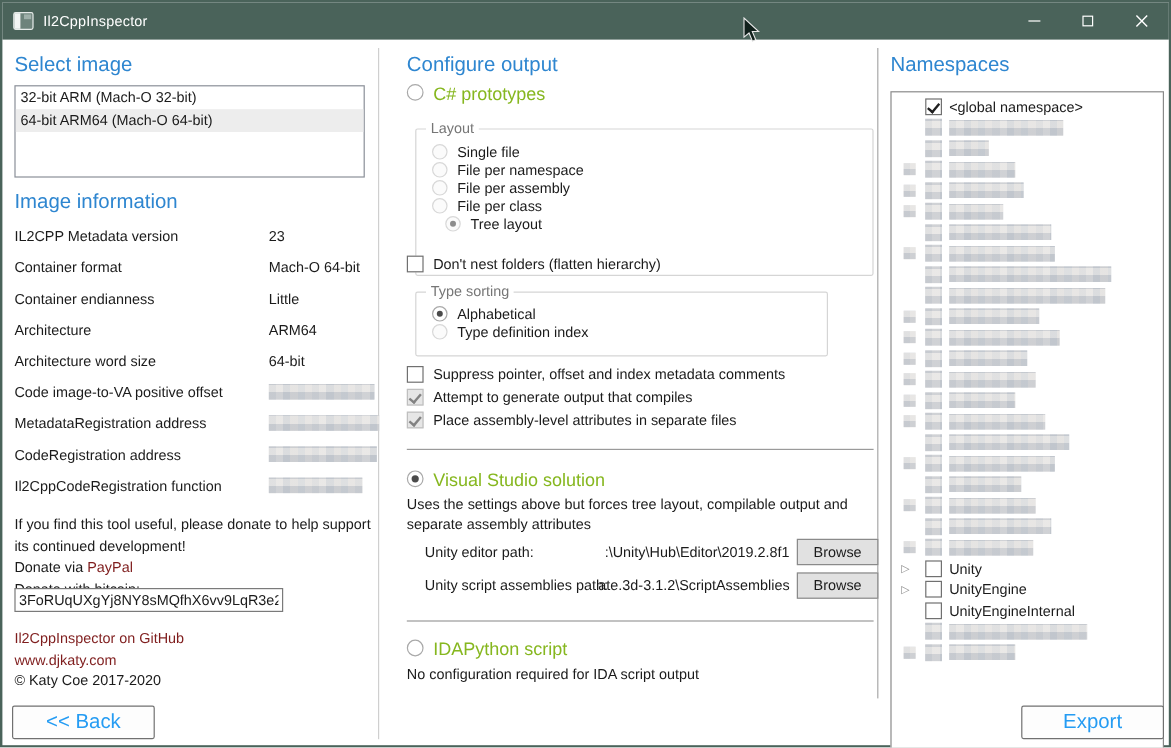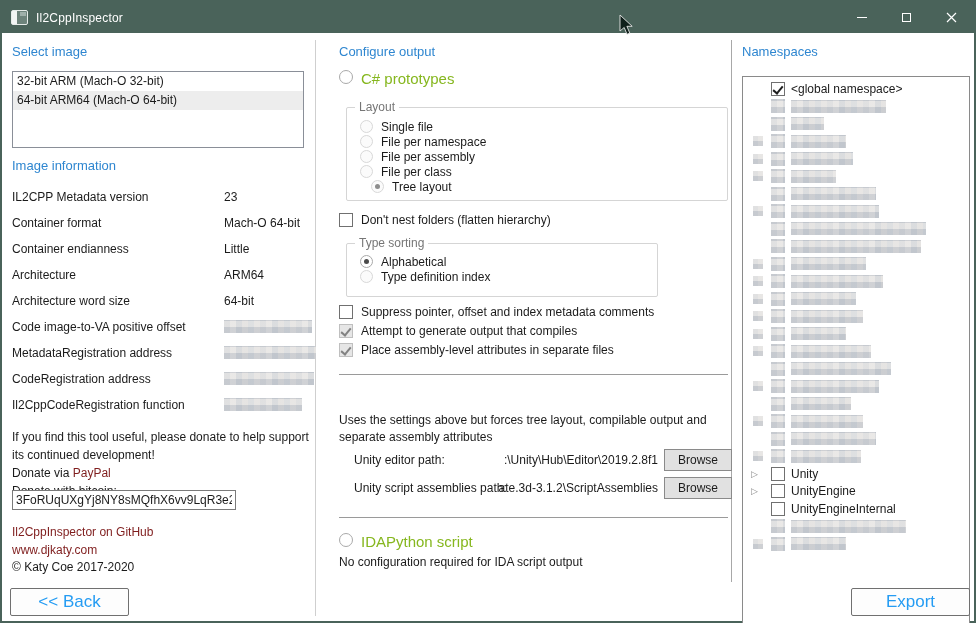--- a/index.html
+++ b/index.html
@@ -10,21 +10,21 @@
   .titlebar{position:absolute;left:0;top:0;right:0;height:31px;background:#4a635a;display:flex;align-items:center;color:#fff;}
   .app-icon{width:15px;height:13px;border:1px solid #e6ebe9;border-radius:2px;margin:0 8px 0 9px;position:relative;background:#6d837b;}
   .app-icon::before{content:"";position:absolute;left:0;top:0;bottom:0;width:5px;background:#f2f5f4;}
   .app-icon::after{content:"";position:absolute;right:1px;top:1px;width:6px;height:4px;background:#9fb0aa;}
   .title-text{font-size:12px;letter-spacing:.2px;}
   .win-controls{margin-left:auto;display:flex;height:31px;}
   .win-btn{width:45px;height:31px;display:flex;align-items:center;justify-content:center;}
   .glyph-min{width:10px;height:1px;background:#fff;}
   .glyph-max{width:9px;height:9px;border:1px solid #fff;box-sizing:border-box;}
   
-  .h1{position:absolute;color:#2e86d0;font-size:13px;white-space:nowrap;}
+  .h1{position:absolute;color:#2e86d0;font-size:17px;white-space:nowrap;}
   .green-label{color:#86b71f;font-size:15px;white-space:nowrap;}
   a.lnk{color:#7f1d1d;cursor:pointer;}
   
   .radio{box-sizing:border-box;width:14px;height:14px;border:1px solid #a9a9a9;border-radius:50%;background:#fff;display:inline-block;position:relative;flex:none;}
   .radio.small{width:13px;height:13px;}
   .radio.sel::after{content:"";position:absolute;inset:3px;border-radius:50%;background:#4b4b4b;}
   .radio.dis{border-color:#d8d8d8;background:#fbfbfb;}
   .radio.dis.sel::after{background:#8d8d8d;}
   .cb{box-sizing:border-box;width:14px;height:14px;border:1px solid #707070;background:#fff;display:inline-block;position:relative;flex:none;}
   .cb.checked::after{content:"";position:absolute;left:3px;top:1px;width:4px;height:8px;border-right:2px solid #1f1f1f;border-bottom:2px solid #1f1f1f;transform:rotate(40deg);}
@@ -162,21 +162,21 @@
 
   <div class="btn-big" style="left:8px;top:586px;width:119px;height:28px;">&lt;&lt; Back</div>
 
   <div class="h1" style="left:337px;top:42px;">Configure output</div>
 
   <div class="opt-row" style="left:337px;top:68px;">
     <span class="radio"></span>
     <span class="green-label">C# prototypes</span>
   </div>
 
-  <div class="groupbox" style="left:344px;top:105px;width:382px;height:94px;">
+  <div class="groupbox" style="left:344px;top:105px;width:382px;height:123px;">
     <span class="gb-title">Layout</span>
     <div class="opt-row" style="left:13px;top:12px;">
       <span class="radio small dis"></span>
       <span>Single file</span>
     </div>
     <div class="opt-row" style="left:13px;top:27px;">
       <span class="radio small dis"></span>
       <span>File per namespace</span>
     </div>
     <div class="opt-row" style="left:13px;top:42px;">
@@ -191,21 +191,21 @@
       <span class="radio small dis sel"></span>
       <span>Tree layout</span>
     </div>
   </div>
 
   <div class="opt-row" style="left:337px;top:211px;">
     <span class="cb"></span>
     <span>Don't nest folders (flatten hierarchy)</span>
   </div>
 
-  <div class="groupbox" style="left:344px;top:241px;width:312px;height:54px;">
+  <div class="groupbox" style="left:344px;top:241px;width:344px;height:54px;">
     <span class="gb-title">Type sorting</span>
     <div class="opt-row" style="left:13px;top:11px;">
       <span class="radio small sel"></span>
       <span>Alphabetical</span>
     </div>
     <div class="opt-row" style="left:13px;top:26px;">
       <span class="radio small dis"></span>
       <span>Type definition index</span>
     </div>
   </div>
@@ -218,20 +218,24 @@
     <span class="cb dis checked"></span>
     <span>Place assembly-level attributes in separate files</span>
   </div>
   <div class="opt-row" style="left:337px;top:322px;">
     <span class="cb dis checked"></span>
     <span>Attempt to generate output that compiles</span>
   </div>
 
   <div class="divider-h" style="left:337px;top:372px;width:389px;"></div>
 
+  <div class="opt-row" style="left:337px;top:390px;">
+    <span class="radio sel"></span>
+    <span class="green-label">Visual Studio solution</span>
+  </div>
   <div class="mid-label" style="left:337px;top:410px;width:392px;white-space:normal;line-height:17px;">Uses the settings above but forces tree layout, compilable output and separate assembly attributes</div>
 
   <div class="mid-label" style="left:352px;top:451px;">Unity editor path:</div>
   <div class="val-right" style="left:468px;top:451px;width:188px;">:\Unity\Hub\Editor\2019.2.8f1</div>
   <div class="btn-browse" style="left:662px;top:447px;width:68px;height:22px;">Browse</div>
 
   <div class="mid-label" style="left:352px;top:479px;">Unity script assemblies path:</div>
   <div class="val-right" style="left:468px;top:479px;width:188px;">ate.3d-3.1.2\ScriptAssemblies</div>
   <div class="btn-browse" style="left:662px;top:475px;width:68px;height:22px;">Browse</div>
 

